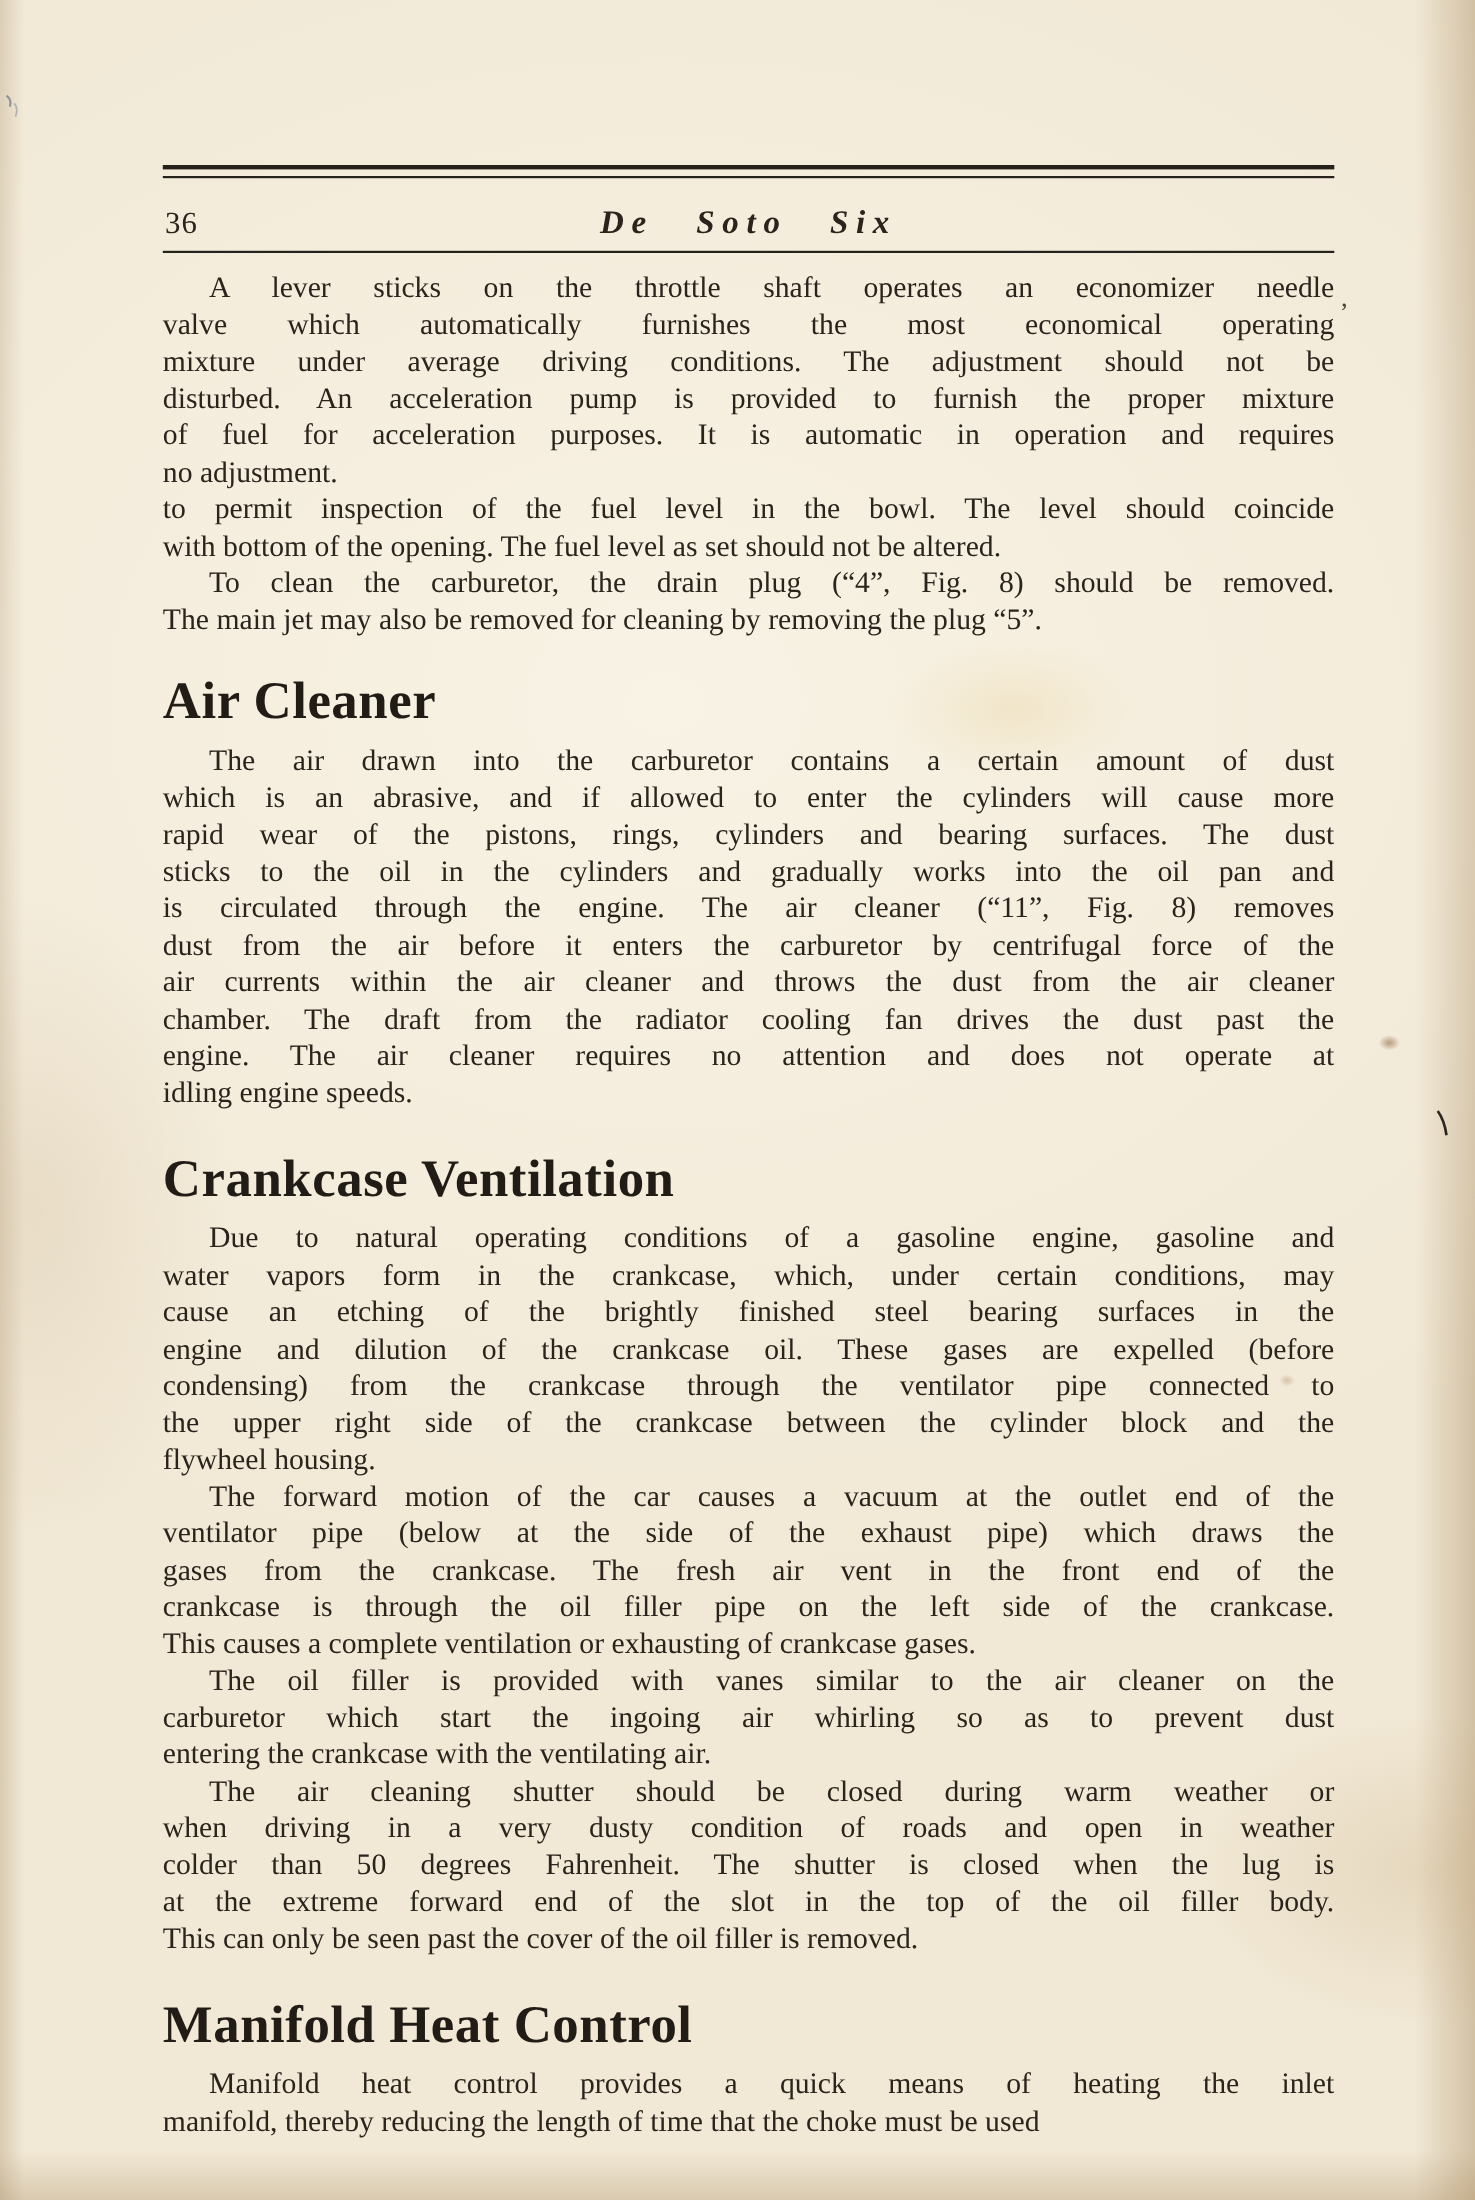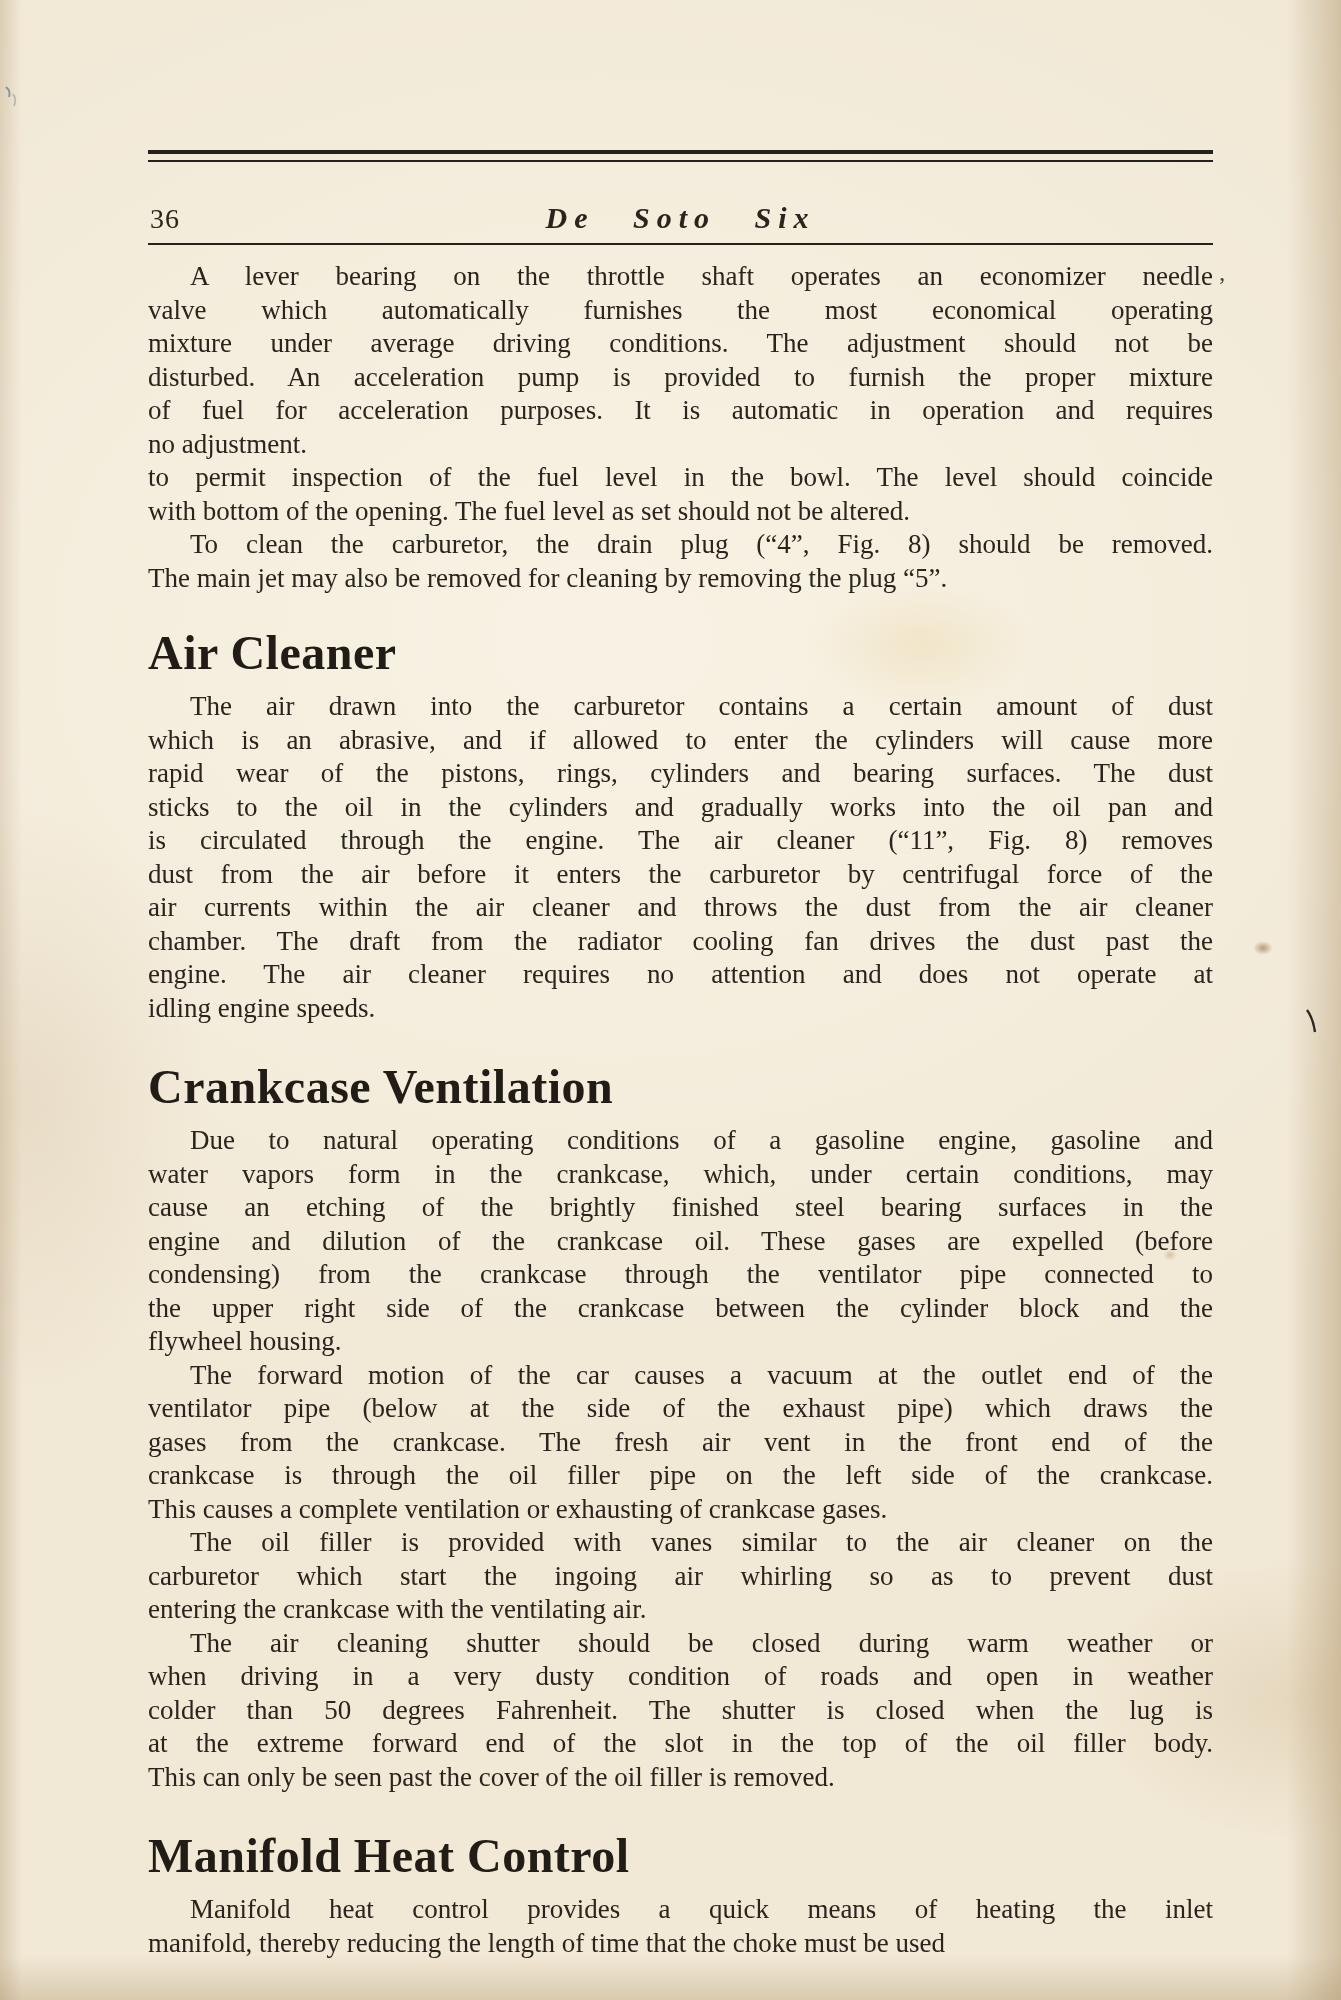--- a/index.html
+++ b/index.html
@@ -21,21 +21,21 @@
       linear-gradient(270deg, rgba(160,128,82,.38), rgba(0,0,0,0) 55px),
       linear-gradient(0deg, rgba(168,138,95,.32), rgba(0,0,0,0) 45px),
       #f1e8d5;
   }
   .content{position:absolute;left:148px;top:150px;width:1065px;}
   
   .rule{background:#25211b;}
   .rule-thick{height:4px;}
   .rule-thin{height:2px;margin-top:6px;}
   .rule-bottom{height:2px;}
-  .header-row{position:relative;height:81px;}
+  .header-row{position:relative;height:66px;}
   .page-number{
     position:absolute;left:2px;bottom:8px;
     font-size:28px;letter-spacing:1px;
   }
   .running-title{
     position:absolute;left:0;right:0;bottom:8px;
     text-align:center;
     font-size:30px;font-weight:bold;font-style:italic;
     letter-spacing:7px;word-spacing:24px;
   }
@@ -94,21 +94,21 @@
       <div class="header-row">
         <span class="page-number">36</span>
         <span class="running-title">De Soto Six</span>
       </div>
       <div class="rule rule-bottom"></div>
     </header>
 
     <div class="bodytext">
 
       <div class="para">
-        <div class="ln first">A lever bearing on the throttle shaft operates an economizer needle</div>
+        <div class="ln first">A lever sticks on the throttle shaft operates an economizer needle</div>
         <div class="ln">valve which automatically furnishes the most economical operating</div>
         <div class="ln">mixture under average driving conditions. The adjustment should not be</div>
         <div class="ln">disturbed. An acceleration pump is provided to furnish the proper mixture</div>
         <div class="ln">of fuel for acceleration purposes. It is automatic in operation and requires</div>
         <div class="ln last">no adjustment.</div>
       </div>
       <div class="para">
         <div class="ln">to permit inspection of the fuel level in the bowl. The level should coincide</div>
         <div class="ln last">with bottom of the opening. The fuel level as set should not be altered.</div>
       </div>

